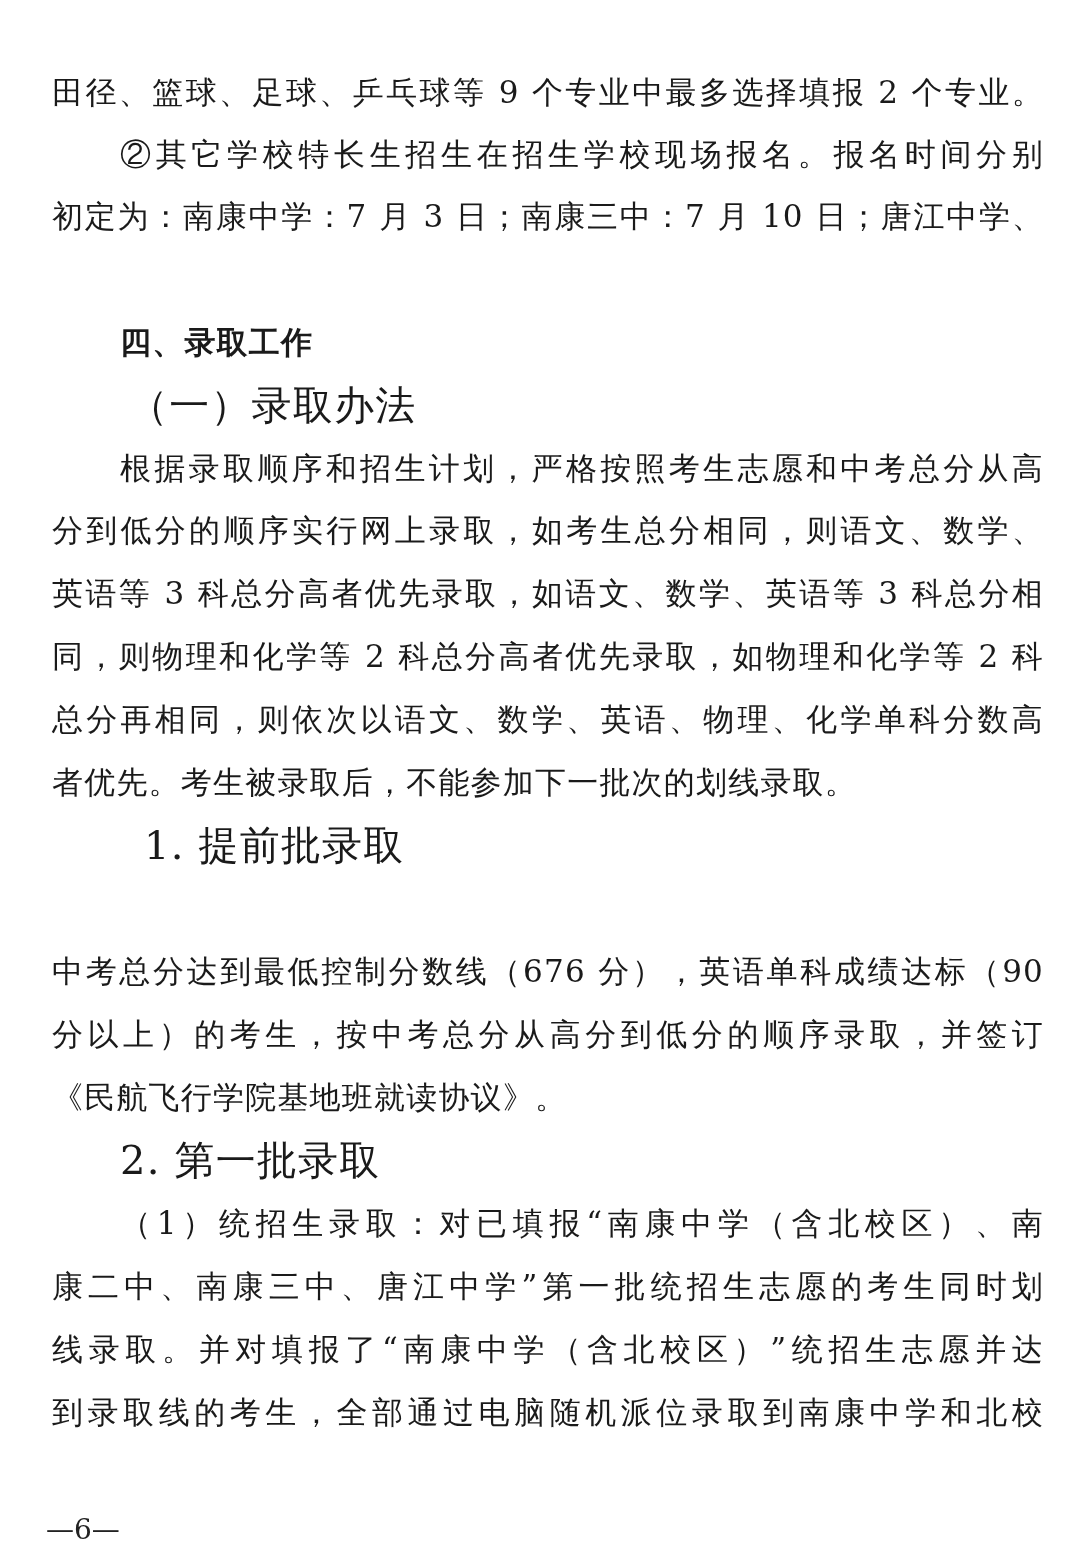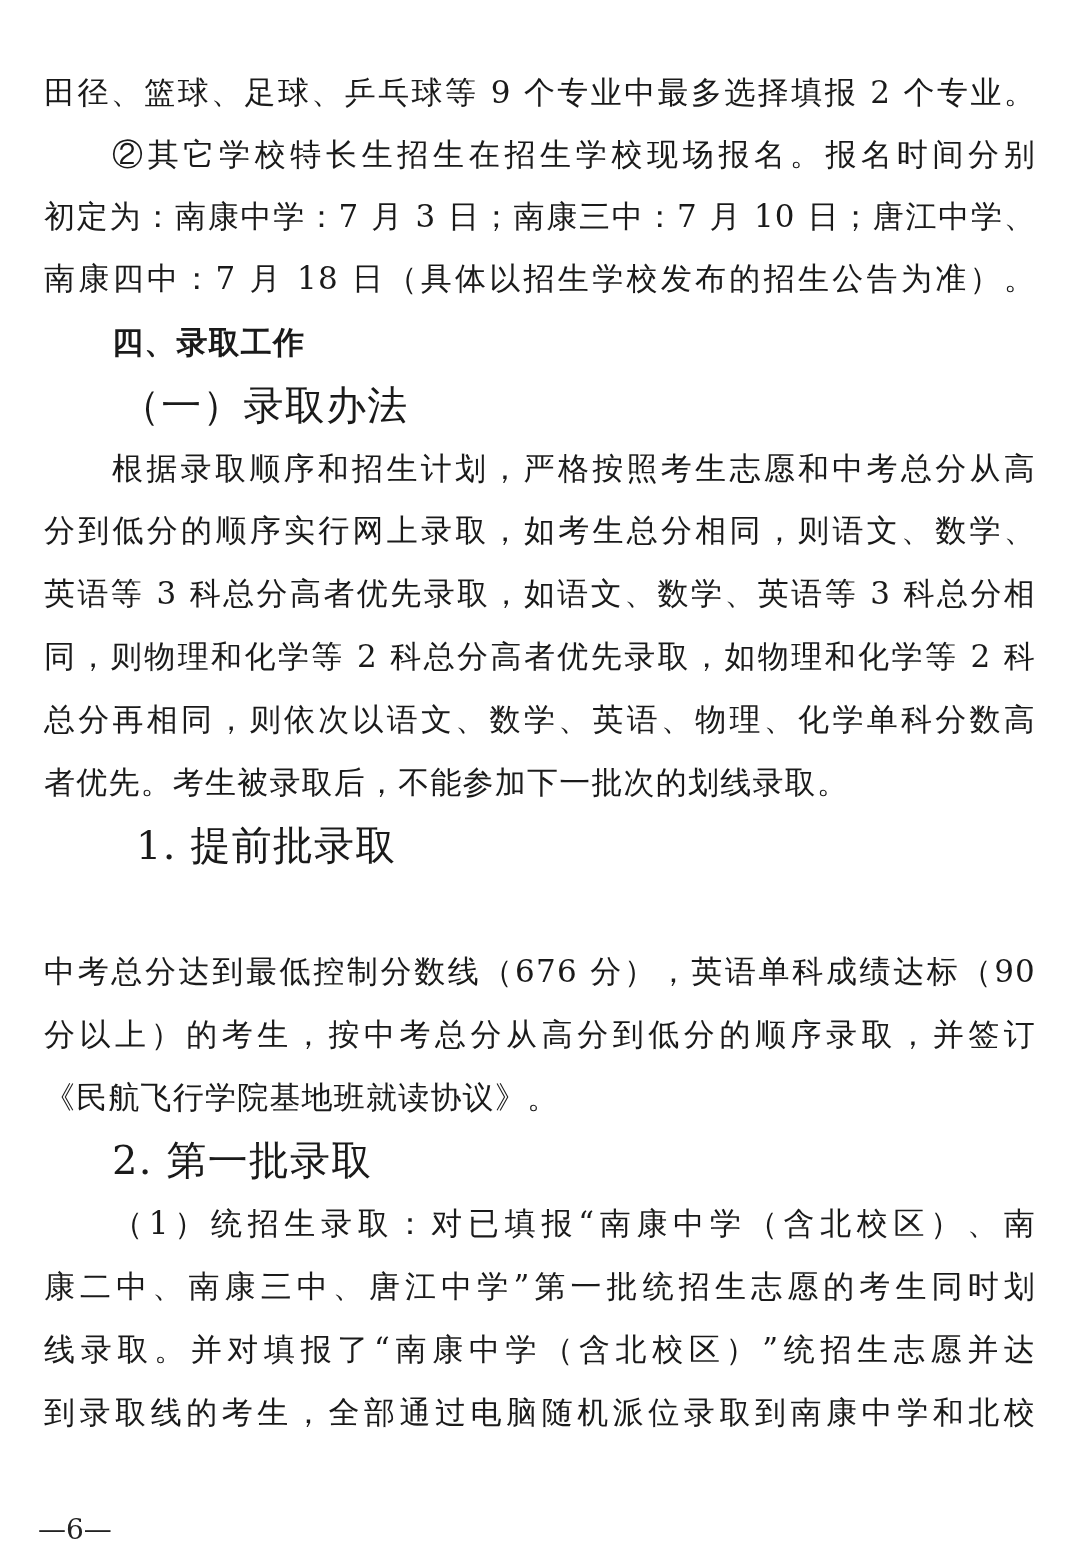--- a/index.html
+++ b/index.html
@@ -1,35 +1,34 @@
 <!DOCTYPE html>
 <html><head>
 <meta charset="utf-8">
 <style>
   html, body { margin: 0; padding: 0; background: #ffffff; }
   body { width: 1080px; height: 1552px; position: relative; overflow: hidden;
          font-family: "DejaVu Serif", "Liberation Serif", serif; color: #1a1a1a; }
-  .page { position: absolute; left: 0; top: 0; width: 930px; height: 1552px; border-radius: 6px; }
+  .page { position: absolute; left: 8px; top: 0; width: 930px; height: 1552px; border-radius: 6px; }
   .line { position: absolute; left: 44px; width: 992px; font-size: 31px; line-height: 40px;
           white-space: nowrap; letter-spacing: 1.2px; }
   .indent { left: 112px; width: 924px; }
   .justify { text-align: justify; text-align-last: justify; }
   .heading { font-family: "DejaVu Sans", "Liberation Sans", sans-serif; font-weight: bold; font-size: 31px; }
   .subheading { font-size: 40px; }
   .page-number { position: absolute; left: 38px; top: 1512px; font-size: 28px; line-height: 36px;
                  font-family: "DejaVu Serif", "Liberation Serif", serif; color: #222; }
 </style>
 </head>
 <body>
 
 <div class="page">
   <div class="line justify" style="top:72px;">田径、篮球、足球、乒乓球等 9 个专业中最多选择填报 2 个专业。</div>
   <div class="line indent justify" style="top:134px;">②其它学校特长生招生在招生学校现场报名。报名时间分别</div>
   <div class="line justify" style="top:196px;">初定为：南康中学：7 月 3 日；南康三中：7 月 10 日；唐江中学、</div>
-  <div class="line justify" style="top:258px;">南康四中：7 月 18 日（具体以招生学校发布的招生公告为准）。</div>
 
   <div class="line indent heading" style="top:322px;">四、录取工作</div>
   <div class="line indent subheading" style="top:385px;left:120px;">（一）录取办法</div>
 
   <div class="line indent justify" style="top:448px;">根据录取顺序和招生计划，严格按照考生志愿和中考总分从高</div>
   <div class="line justify" style="top:510px;">分到低分的顺序实行网上录取，如考生总分相同，则语文、数学、</div>
   <div class="line justify" style="top:573px;">英语等 3 科总分高者优先录取，如语文、数学、英语等 3 科总分相</div>
   <div class="line justify" style="top:636px;">同，则物理和化学等 2 科总分高者优先录取，如物理和化学等 2 科</div>
   <div class="line justify" style="top:699px;">总分再相同，则依次以语文、数学、英语、物理、化学单科分数高</div>
   <div class="line" style="top:762px;">者优先。考生被录取后，不能参加下一批次的划线录取。</div>

